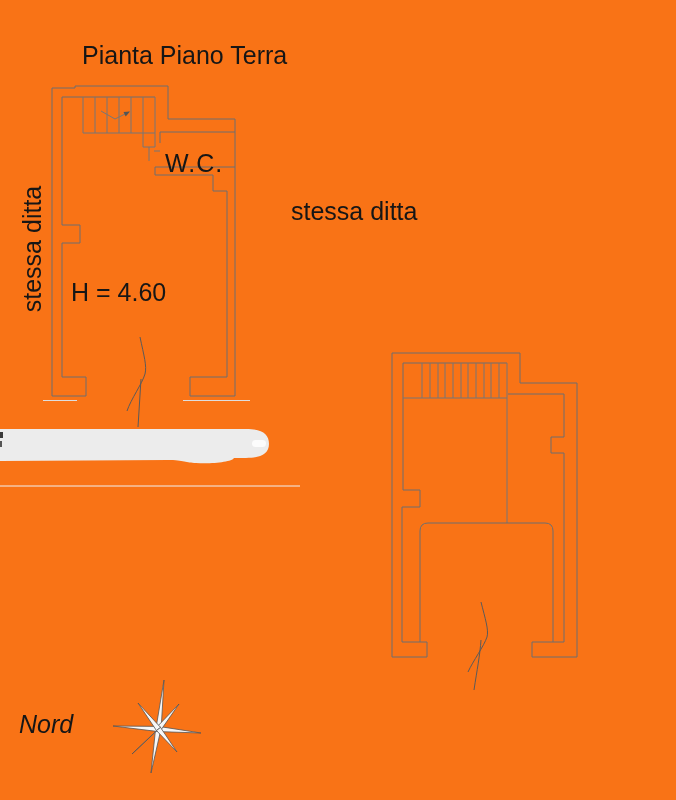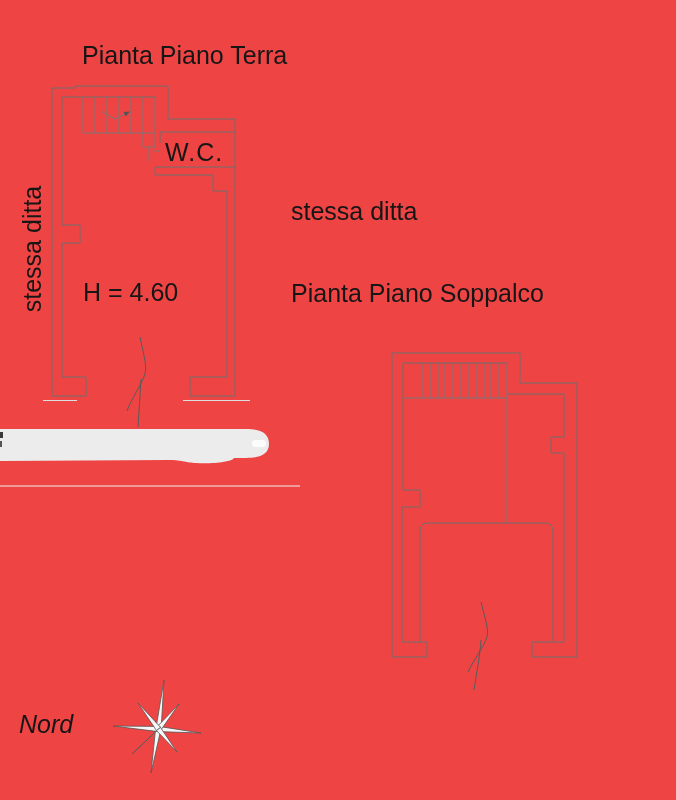--- a/index.html
+++ b/index.html
@@ -1,30 +1,30 @@
 <!DOCTYPE html>
 <html><head>
 <meta charset="utf-8">
 <style>
   html,body{margin:0;padding:0;background:#fff;}
   #stage{
-    position:relative;width:676px;height:800px;background:#ef4444;overflow:hidden;
+    position:relative;width:676px;height:800px;background:#f97316;overflow:hidden;
     font-family:"Liberation Sans", sans-serif;color:#161616;
   }
   .lbl{position:absolute;white-space:nowrap;font-size:25px;line-height:26px;color:#161616;}
   #plan-svg{position:absolute;left:0;top:0;}
   .wall{fill:none;stroke:#6f6f6f;stroke-width:1;}
   .tread{fill:none;stroke:#777;stroke-width:1;}
   .leader{fill:none;stroke:#5a5a5a;stroke-width:1;}
   .spike{fill:#f7f7f7;stroke:#555;stroke-width:0.8;}
   .faint{stroke:#dedede;stroke-width:1;fill:none;}
   .vfaint{stroke:#f1f1f1;stroke-width:1;fill:none;}
   #lbl-terra{left:82px;top:42px;}
-  #lbl-wc{left:165px;top:139px;letter-spacing:1px;text-align:right;}
-  #lbl-h{left:71px;top:279px;margin-left:12px;}
+  #lbl-wc{left:165px;top:150px;letter-spacing:1px;text-align:right;}
+  #lbl-h{left:71px;top:279px;}
   #lbl-stessa-v{left:32px;top:249px;transform:translate(-50%,-50%) rotate(-90deg);}
   #lbl-stessa-h{left:291px;top:198px;}
   #lbl-soppalco{left:291px;top:280px;}
   #lbl-nord{left:19px;top:711px;font-style:italic;}
 </style>
 </head>
 <body>
 
 <div id="stage">
 
@@ -89,16 +89,15 @@
   <div class="lbl" id="lbl-terra">Pianta Piano Terra</div>
 
   <div class="lbl" id="lbl-wc">W.C.</div>
 
   <div class="lbl" id="lbl-h">H = 4.60</div>
 
   <div class="lbl" id="lbl-stessa-v">stessa ditta</div>
 
   <div class="lbl" id="lbl-stessa-h">stessa ditta</div>
 
-  <div class="lbl" id="lbl-soppalco">Pianta Piano Soppalco</div>
 
   <div class="lbl" id="lbl-nord">Nord</div>
 </div>
 
 </body></html>

